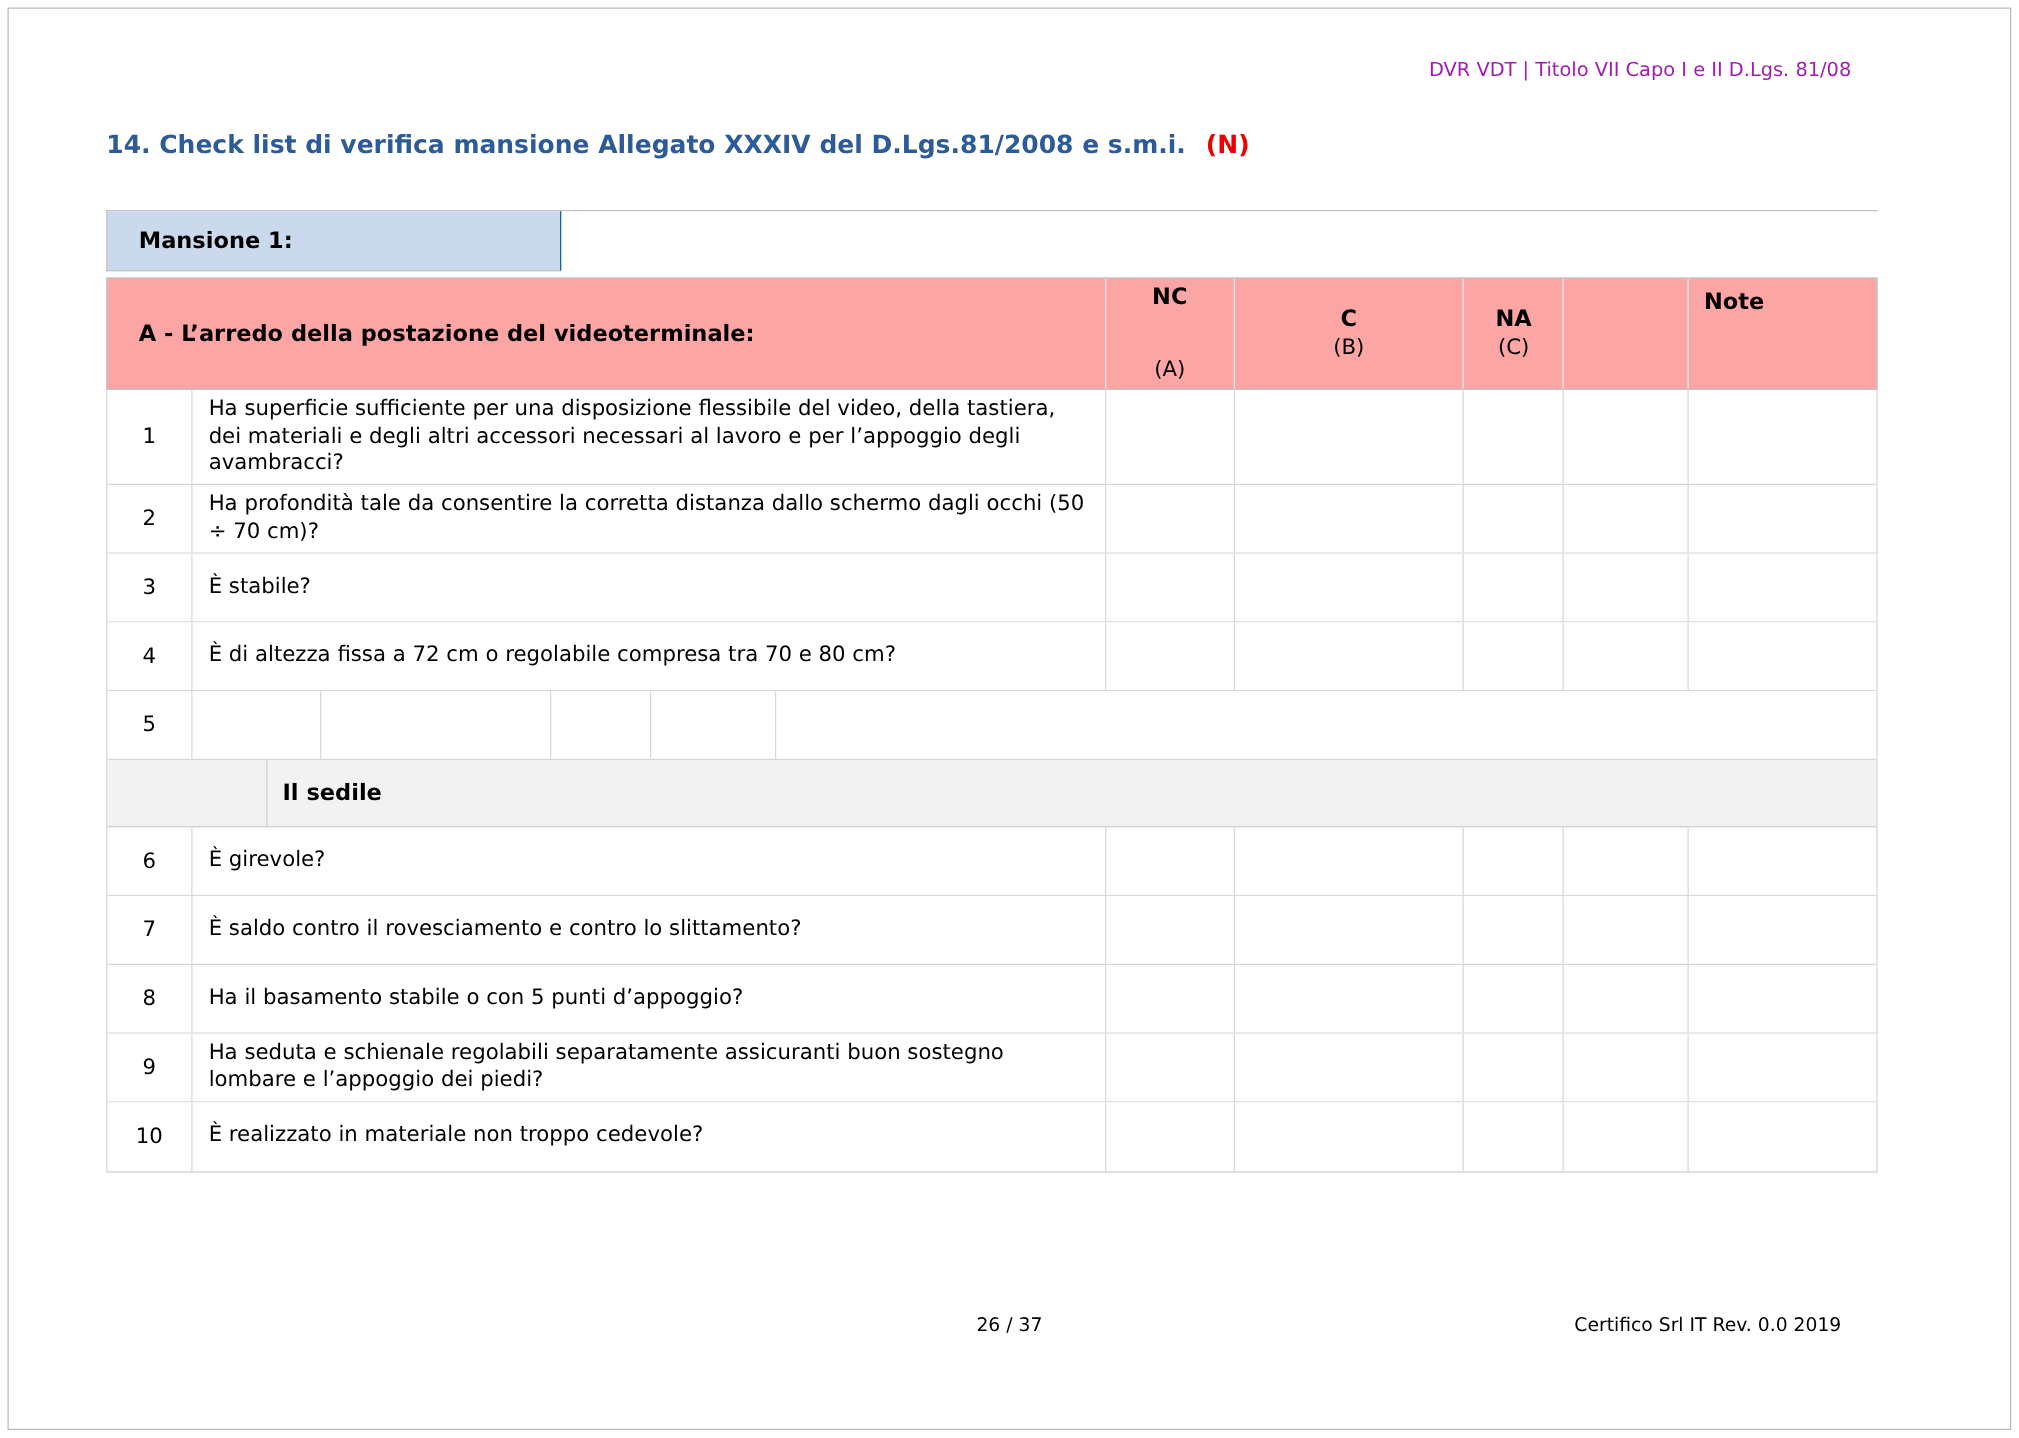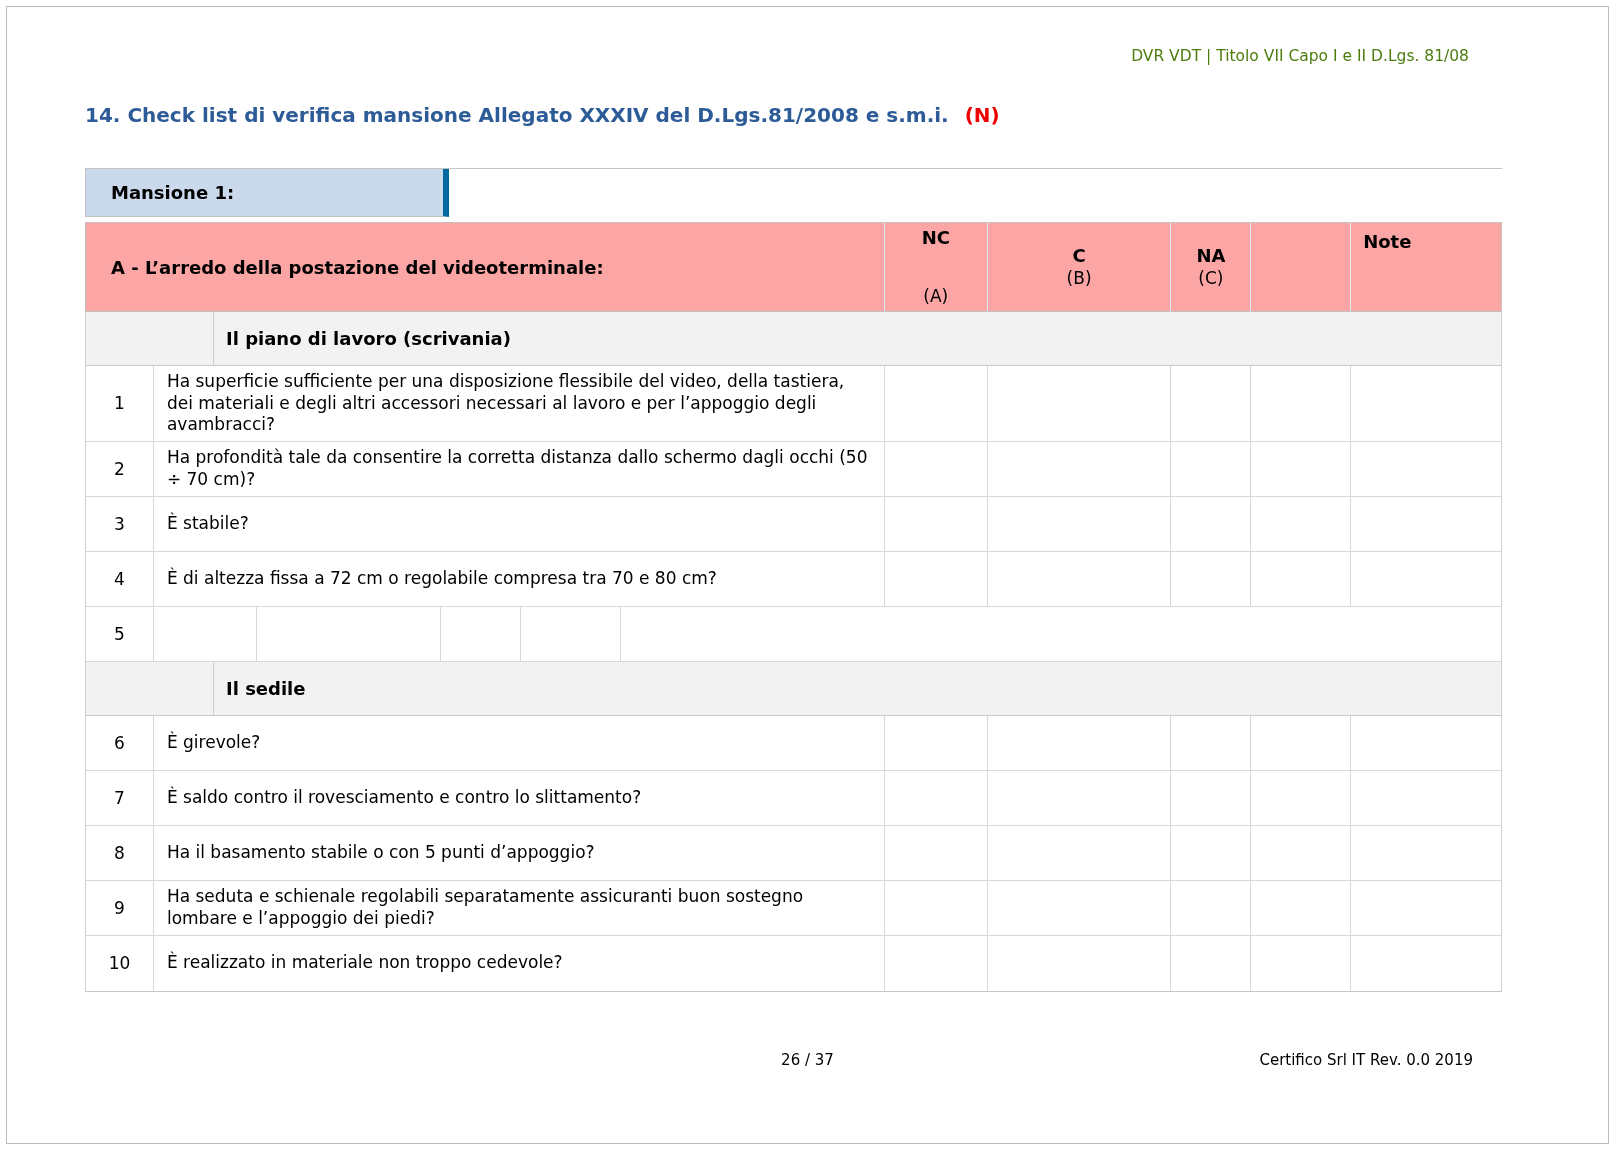--- a/index.html
+++ b/index.html
@@ -2,31 +2,31 @@
 <html><head>
 <meta charset="utf-8">
 <style>
   html,body{margin:0;padding:0;}
   body{
     width:1615px;height:1150px;background:#ffffff;position:relative;
     font-family:"DejaVu Sans","Liberation Sans",sans-serif;color:#000;
     overflow:hidden;
   }
   .page-frame{position:absolute;top:6px;left:6px;right:6px;bottom:6px;border:1px solid #bcbcbc;pointer-events:none;}
-  .header-right{position:absolute;top:47px;right:146px;font-size:15.5px;color:#4d7c0f;}
+  .header-right{position:absolute;top:47px;right:134px;font-size:15.5px;color:#a21caf;}
   .doc-title{position:absolute;top:103px;left:85px;font-size:20px;font-weight:bold;color:#2d5b97;white-space:nowrap;}
   .title-suffix{color:#ee0000;margin-left:16px;font-weight:bold;}
 
   .tbl{position:absolute;left:85px;top:168px;width:1417px;font-size:17px;}
   .row{display:flex;box-sizing:border-box;}
   .cell{box-sizing:border-box;display:flex;align-items:center;}
 
   
   .mansione-row{height:49px;border-top:1px solid #c3c3c3;}
-  .mansione-cell{width:364px;background:#cbd9ed;border-left:1px solid #c3c3c3;border-right:6px solid #0369a1;border-bottom:1px solid #c3c3c3;padding-left:25px;font-weight:bold;font-size:18px;}
+  .mansione-cell{width:364px;background:#cbd9ed;border-left:1px solid #c3c3c3;border-right:1px solid #0369a1;border-bottom:1px solid #c3c3c3;padding-left:25px;font-weight:bold;font-size:18px;}
   .spacer{height:5px;}
 
   
   .ahdr-row{background:#fca5a5;border:1px solid #c3c3c3;min-height:55px;}
   .ahdr-row .cell{border-right:1px solid #e4ebf4;}
   .ahdr-row .cell:last-child{border-right:none;}
   .a-label{width:800px;padding-left:25px;font-weight:bold;font-size:18px;}
   .hcol{flex-direction:column;justify-content:center;text-align:center;line-height:22px;padding:4px 0;}
   .hcol .l1{font-weight:bold;font-size:18px;}
   .hcol .l2{font-size:17px;}
@@ -88,24 +88,20 @@
     </div>
     <div class="cell hcol col-blank">
       <span class="l1"></span>
     </div>
     <div class="cell hcol col-note hnote">
       <span class="l1">Note</span>
     </div>
   </div>
 
   <div class="tbody">
-      <div class="row section-row">
-        <div class="cell section-first"></div>
-        <div class="section-label">Il piano di lavoro (scrivania)</div>
-      </div>
       <div class="row q-row">
         <div class="cell q-num">1</div>
         <div class="cell q-text">Ha superficie sufficiente per una disposizione flessibile del video, della tastiera, dei materiali e degli altri accessori necessari al lavoro e per l’appoggio degli avambracci?</div>
         <div class="cell col-nc"></div>
         <div class="cell col-c"></div>
         <div class="cell col-na"></div>
         <div class="cell col-blank"></div>
         <div class="cell col-note"></div>
       </div>
       <div class="row q-row">

